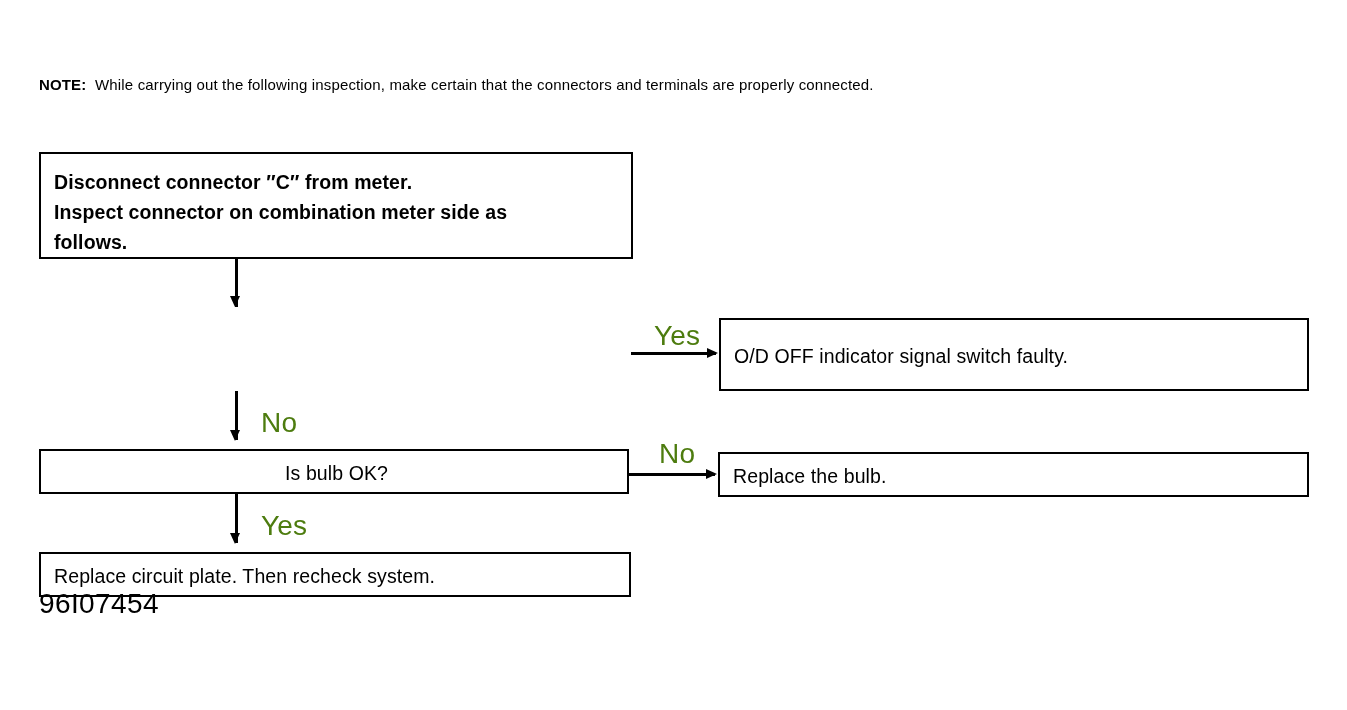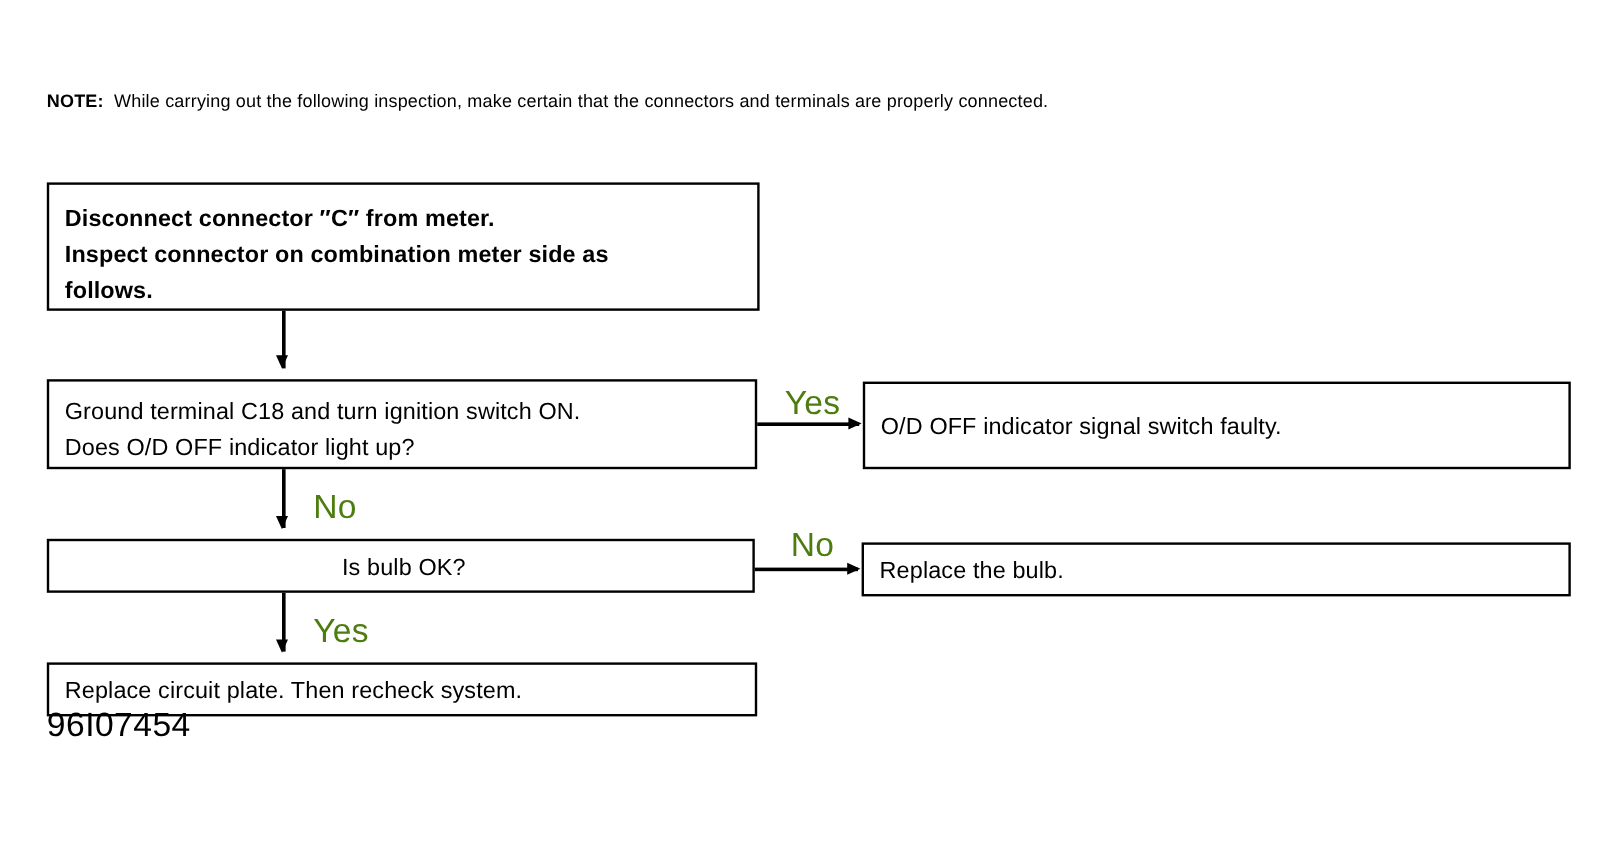--- a/index.html
+++ b/index.html
@@ -146,24 +146,20 @@
 
   <div class="fbox" id="box-disconnect">
     <div class="ftext">Disconnect connector ″C″ from meter.
 Inspect connector on combination meter side as
 follows.</div>
   </div>
 
   <div class="vline" id="conn1-line"></div>
   <div class="arrow-down" id="conn1-head"></div>
 
-  <div class="fbox" id="box-ground">
-    <div class="ftext">Ground terminal C18 and turn ignition switch ON.
-Does O/D OFF indicator light up?</div>
-  </div>
 
   <div class="hline" id="conn-yes-line"></div>
   <div class="arrow-right" id="conn-yes-head"></div>
   <div class="blabel" id="label-yes-1">Yes</div>
 
   <div class="fbox" id="box-signal-faulty">
     <div class="ftext">O/D OFF indicator signal switch faulty.</div>
   </div>
 
   <div class="vline" id="conn2-line"></div>

